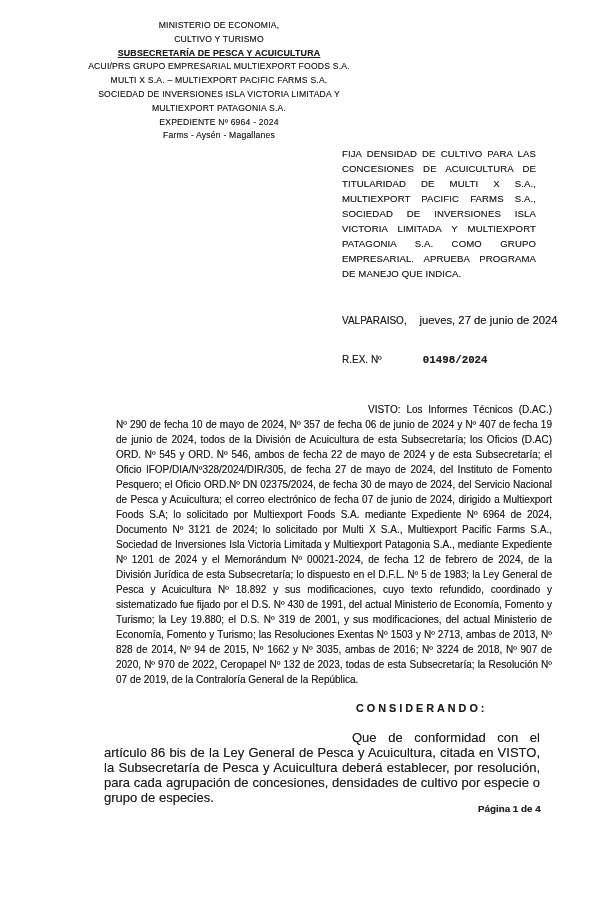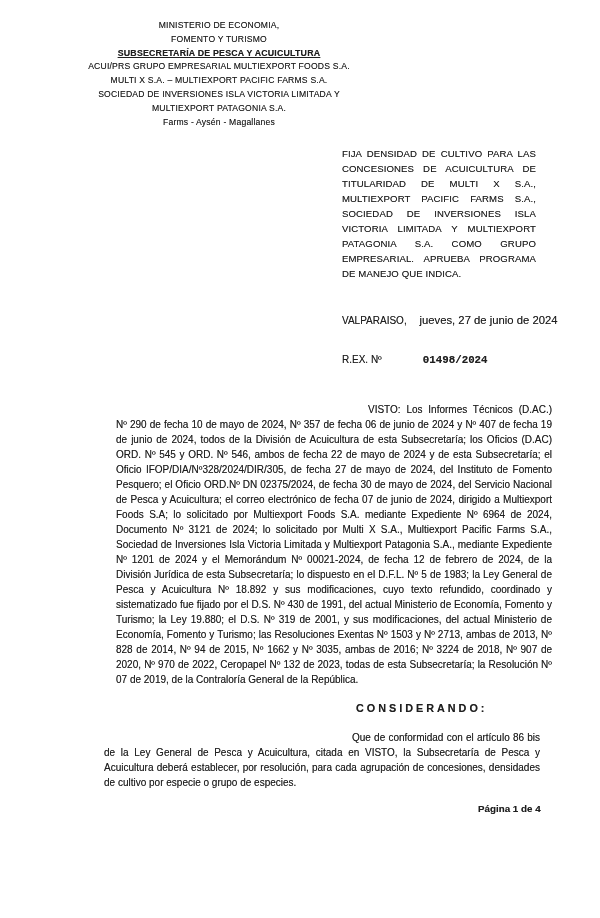--- a/index.html
+++ b/index.html
@@ -39,42 +39,43 @@
     position:absolute;left:104px;top:390px;width:436px;
     font-size:10px;line-height:15px;text-align:justify;
     text-indent:252px;margin:12px;
   }
   .cons-title{
     position:absolute;left:356px;top:702px;
     font-size:10.8px;font-weight:bold;letter-spacing:3px;
   }
   .cons-par{
     position:absolute;left:104px;top:730px;width:436px;
-    font-size:10px;line-height:15px;text-align:justify;
+    font-size:13px;line-height:15px;text-align:justify;
     text-indent:248px;margin:0;
   }
   
   .footer{
     position:absolute;left:478px;top:803px;
     font-size:9.8px;font-weight:600;
   }
 </style>
 </head>
 <body>
 
 <div class="page">
 
   <div class="letterhead">
     <p>MINISTERIO DE ECONOMIA,</p>
-    <p>FOMENTO Y TURISMO</p>
+    <p>CULTIVO Y TURISMO</p>
     <p class="lh-bold-underline">SUBSECRETARÍA DE PESCA Y ACUICULTURA</p>
     <p>ACUI/PRS GRUPO EMPRESARIAL MULTIEXPORT FOODS S.A.</p>
     <p>MULTI X S.A. – MULTIEXPORT PACIFIC FARMS S.A.</p>
     <p>SOCIEDAD DE INVERSIONES ISLA VICTORIA LIMITADA Y</p>
     <p>MULTIEXPORT PATAGONIA S.A.</p>
+    <p>EXPEDIENTE Nº 6964 - 2024</p>
     <p>Farms - Aysén - Magallanes</p>
   </div>
 
   <div class="subject">FIJA DENSIDAD DE CULTIVO PARA LAS CONCESIONES DE ACUICULTURA DE TITULARIDAD DE MULTI X S.A., MULTIEXPORT PACIFIC FARMS S.A., SOCIEDAD DE INVERSIONES ISLA VICTORIA LIMITADA Y MULTIEXPORT PATAGONIA S.A. COMO GRUPO EMPRESARIAL. APRUEBA PROGRAMA DE MANEJO QUE INDICA.</div>
 
   <div class="dateline">
     <span class="place">VALPARAISO,</span>
     <span class="date">jueves, 27 de junio de 2024</span>
   </div>
 

